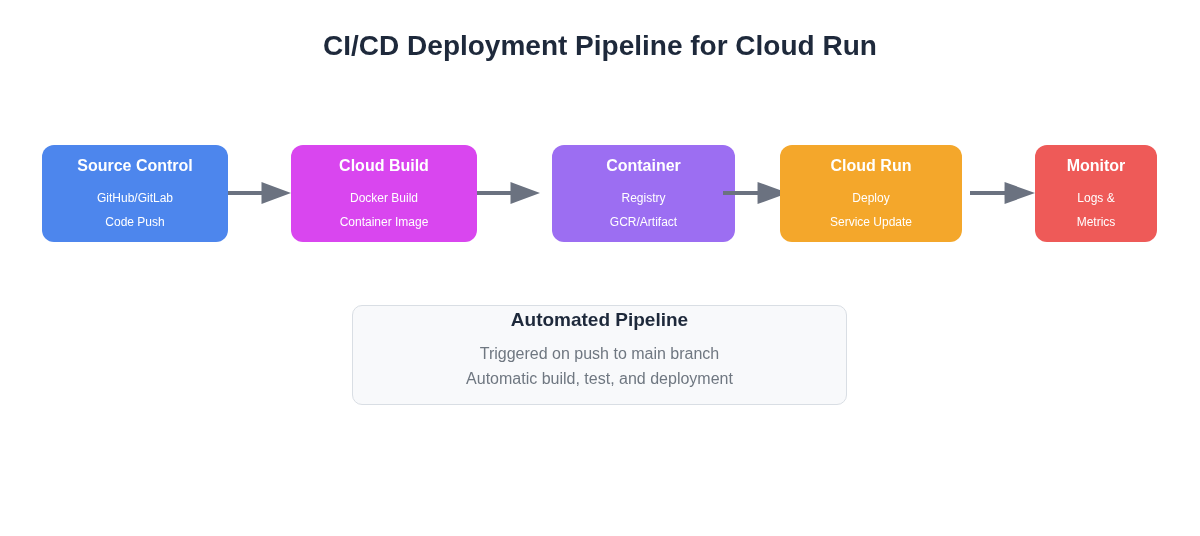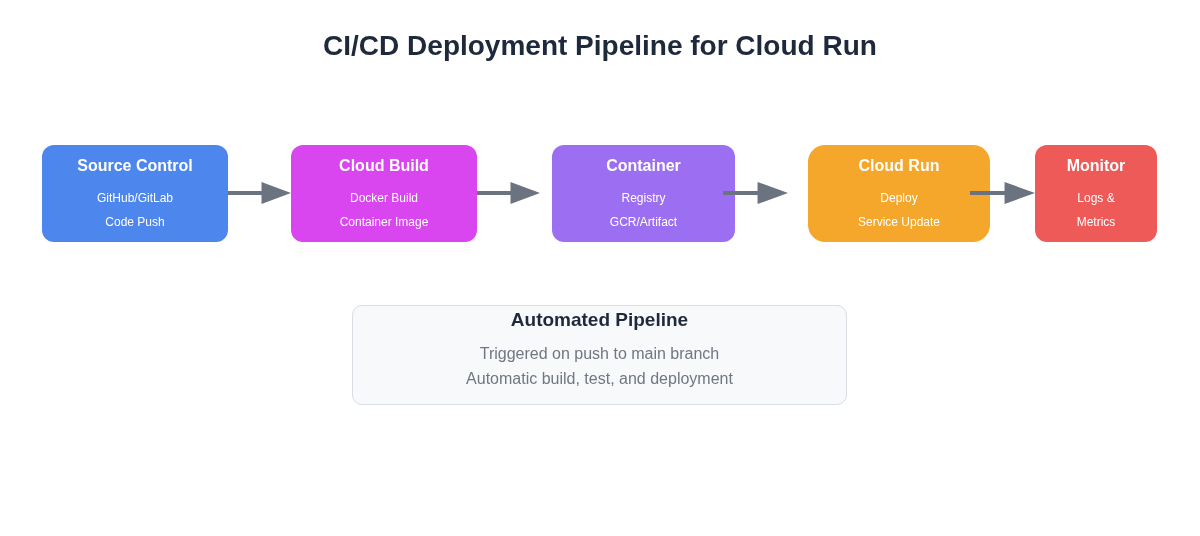--- a/index.html
+++ b/index.html
@@ -44,21 +44,21 @@
     text-align: center;
     padding-top: 8px;
   }
   .node .node-title { font-size: 16px; font-weight: bold; line-height: 25px; }
   .node .node-line  { font-size: 12px; line-height: 24px; }
   .node .first-line { margin-top: 8px; }
 
   .n1 { left: 42px;   width: 186px; }
   .n2 { left: 291px;  width: 186px; }
   .n3 { left: 540px;  width: 183px; margin-left: 12px; }
-  .n4 { left: 808px;  width: 182px; border-radius: 17px; }
+  .n4 { left: 780px;  width: 182px; }
   .n5 { left: 1035px; width: 122px; }
 
   .flow-connector {
     position: absolute;
     top: 181px;
     height: 24px;
   }
   .a1 { left: 228px; width: 63px; }
   .a2 { left: 477px; width: 63px; }
   .a3 { left: 723px; width: 65px; }

